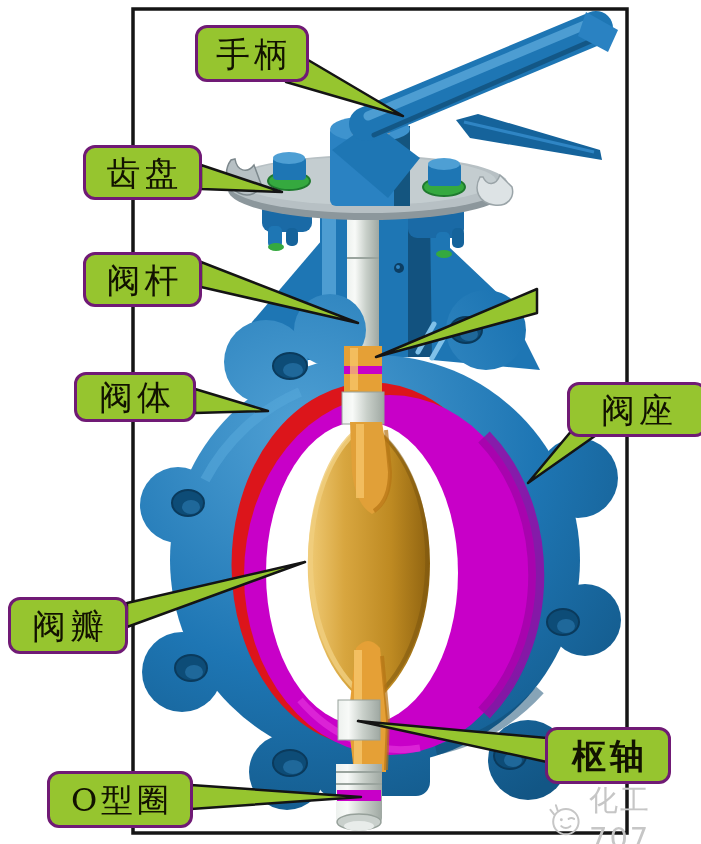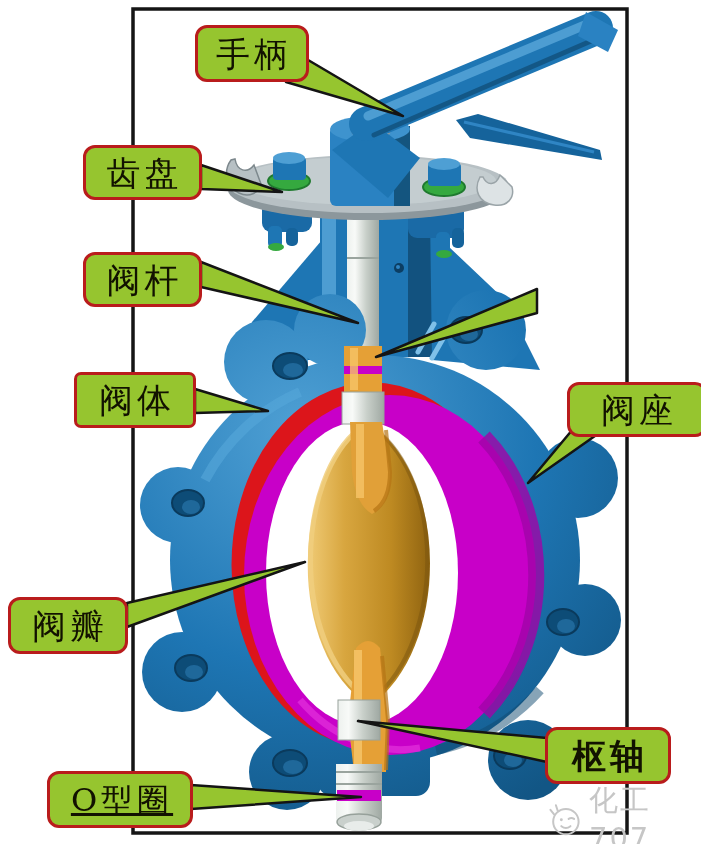--- a/index.html
+++ b/index.html
@@ -1,20 +1,20 @@
 <!DOCTYPE html>
 <html><head>
 <meta charset="utf-8">
 <style>
   html,body{margin:0;padding:0;background:#ffffff;}
   .stage{position:relative;width:701px;height:844px;background:#ffffff;overflow:hidden;
          font-family:"DejaVu Sans",sans-serif;}
   .art{position:absolute;left:0;top:0;}
   .callout{position:absolute;display:flex;align-items:center;justify-content:center;
-           background:#96C52F;border:3px solid #b91c1c;border-radius:12px;
+           background:#96C52F;border:3px solid #701a75;border-radius:12px;
            color:#121200;font-family:"DejaVu Serif","DejaVu Sans",serif;
            font-size:34px;font-weight:500;letter-spacing:4px;line-height:1;
            box-sizing:border-box;z-index:3;text-indent:4px;}
   .watermark{position:absolute;left:545px;top:781px;display:flex;align-items:center;
              gap:4px;z-index:2;color:#C6C6C6;}
   .watermark .wm-text{font-size:29px;letter-spacing:2px;font-family:"DejaVu Sans",sans-serif;}
 </style>
 </head>
 <body>
 
@@ -194,25 +194,25 @@
       <polygon points="573,429 602,431 528,483"></polygon>
       <polygon points="127,603 127,627 305,562"></polygon>
       <polygon points="547,738 547,762 358,721"></polygon>
       <polygon points="191,785 191,809 361,797"></polygon>
     </g>
   </svg>
 
   <div class="callout" style="left:195px;top:25px;width:114px;height:57px;">手柄</div>
   <div class="callout" style="left:83px;top:252px;width:119px;height:55px;">阀杆</div>
   <div class="callout" style="left:83px;top:145px;width:119px;height:55px;">齿盘</div>
-  <div class="callout" style="left:74px;top:372px;width:122px;height:56px;border-radius:7px;">阀体</div>
+  <div class="callout" style="left:74px;top:372px;width:122px;height:50px;">阀体</div>
   <div class="callout" style="left:567px;top:382px;width:140px;height:55px;text-align:center;">阀座</div>
   <div class="callout" style="left:8px;top:597px;width:120px;height:57px;">阀瓣</div>
   <div class="callout" style="left:545px;top:727px;width:126px;height:57px;font-weight:bold;">枢轴</div>
-  <div class="callout" style="left:47px;top:771px;width:146px;height:57px;font-size:32px;text-decoration:underline;">O型圈</div>
+  <div class="callout" style="left:47px;top:771px;width:146px;height:57px;font-size:32px;">O型圈</div>
 
   <div class="watermark">
     <svg width="44" height="46" viewBox="0 0 44 46">
       <g stroke="#C6C6C6" stroke-width="2.2" fill="none" stroke-linecap="round">
         <circle cx="23" cy="27" r="14"></circle>
         <path d="M 6 14 L 10 19"></path>
         <path d="M 12 9 L 14 15"></path>
         <circle cx="18" cy="25" r="1.6" fill="#C6C6C6" stroke="none"></circle>
         <path d="M 26 24 Q 29 22 32 24"></path>
         <path d="M 18 32 Q 23 36 28 32"></path>

